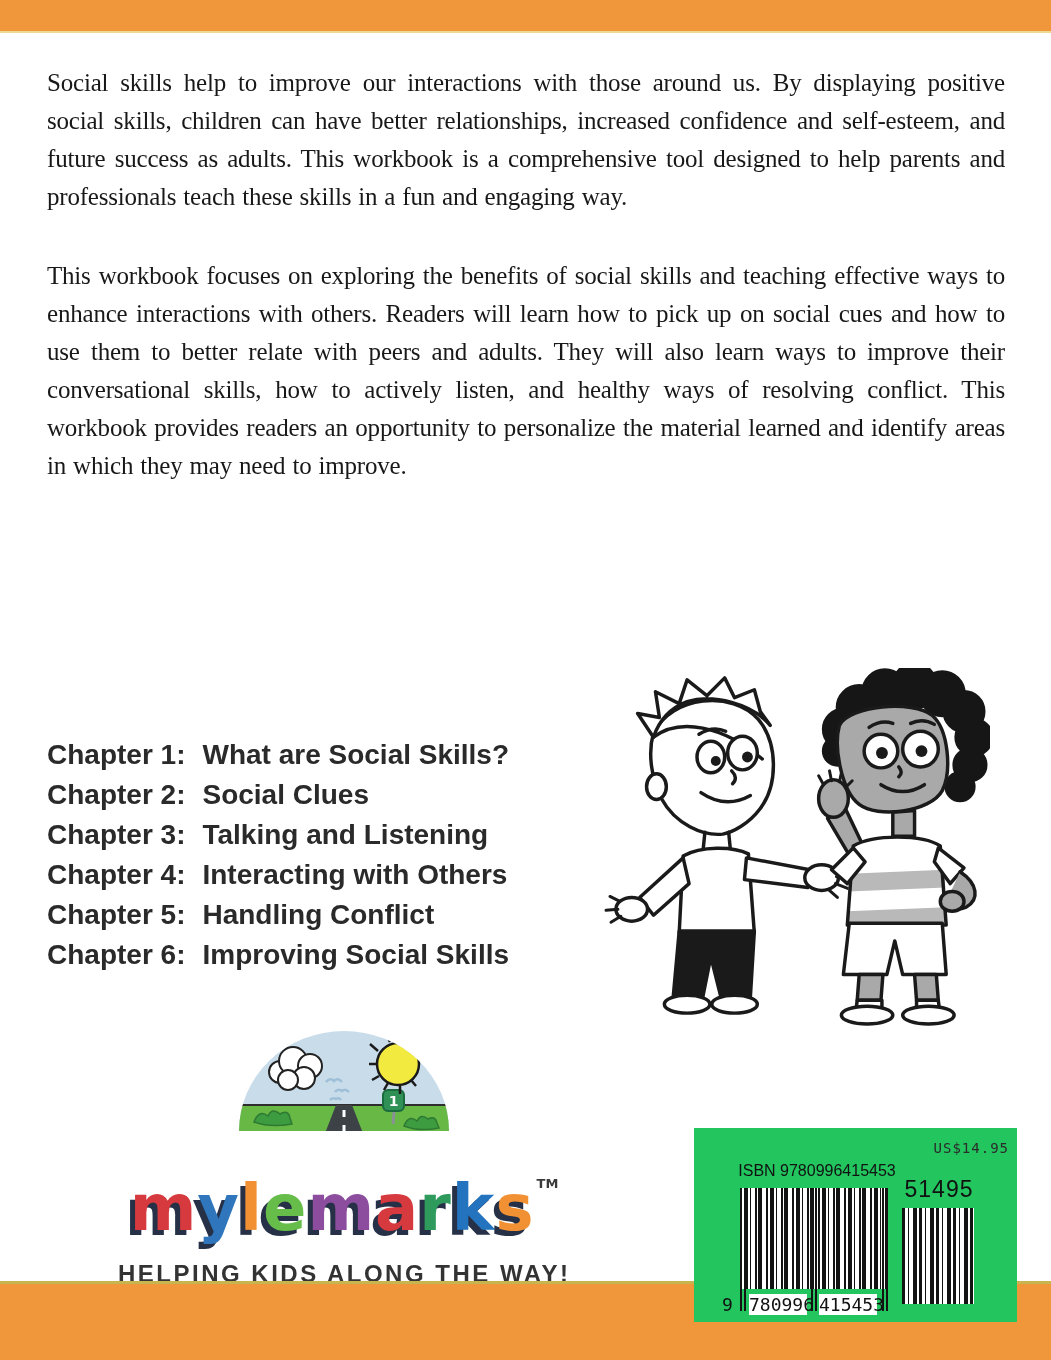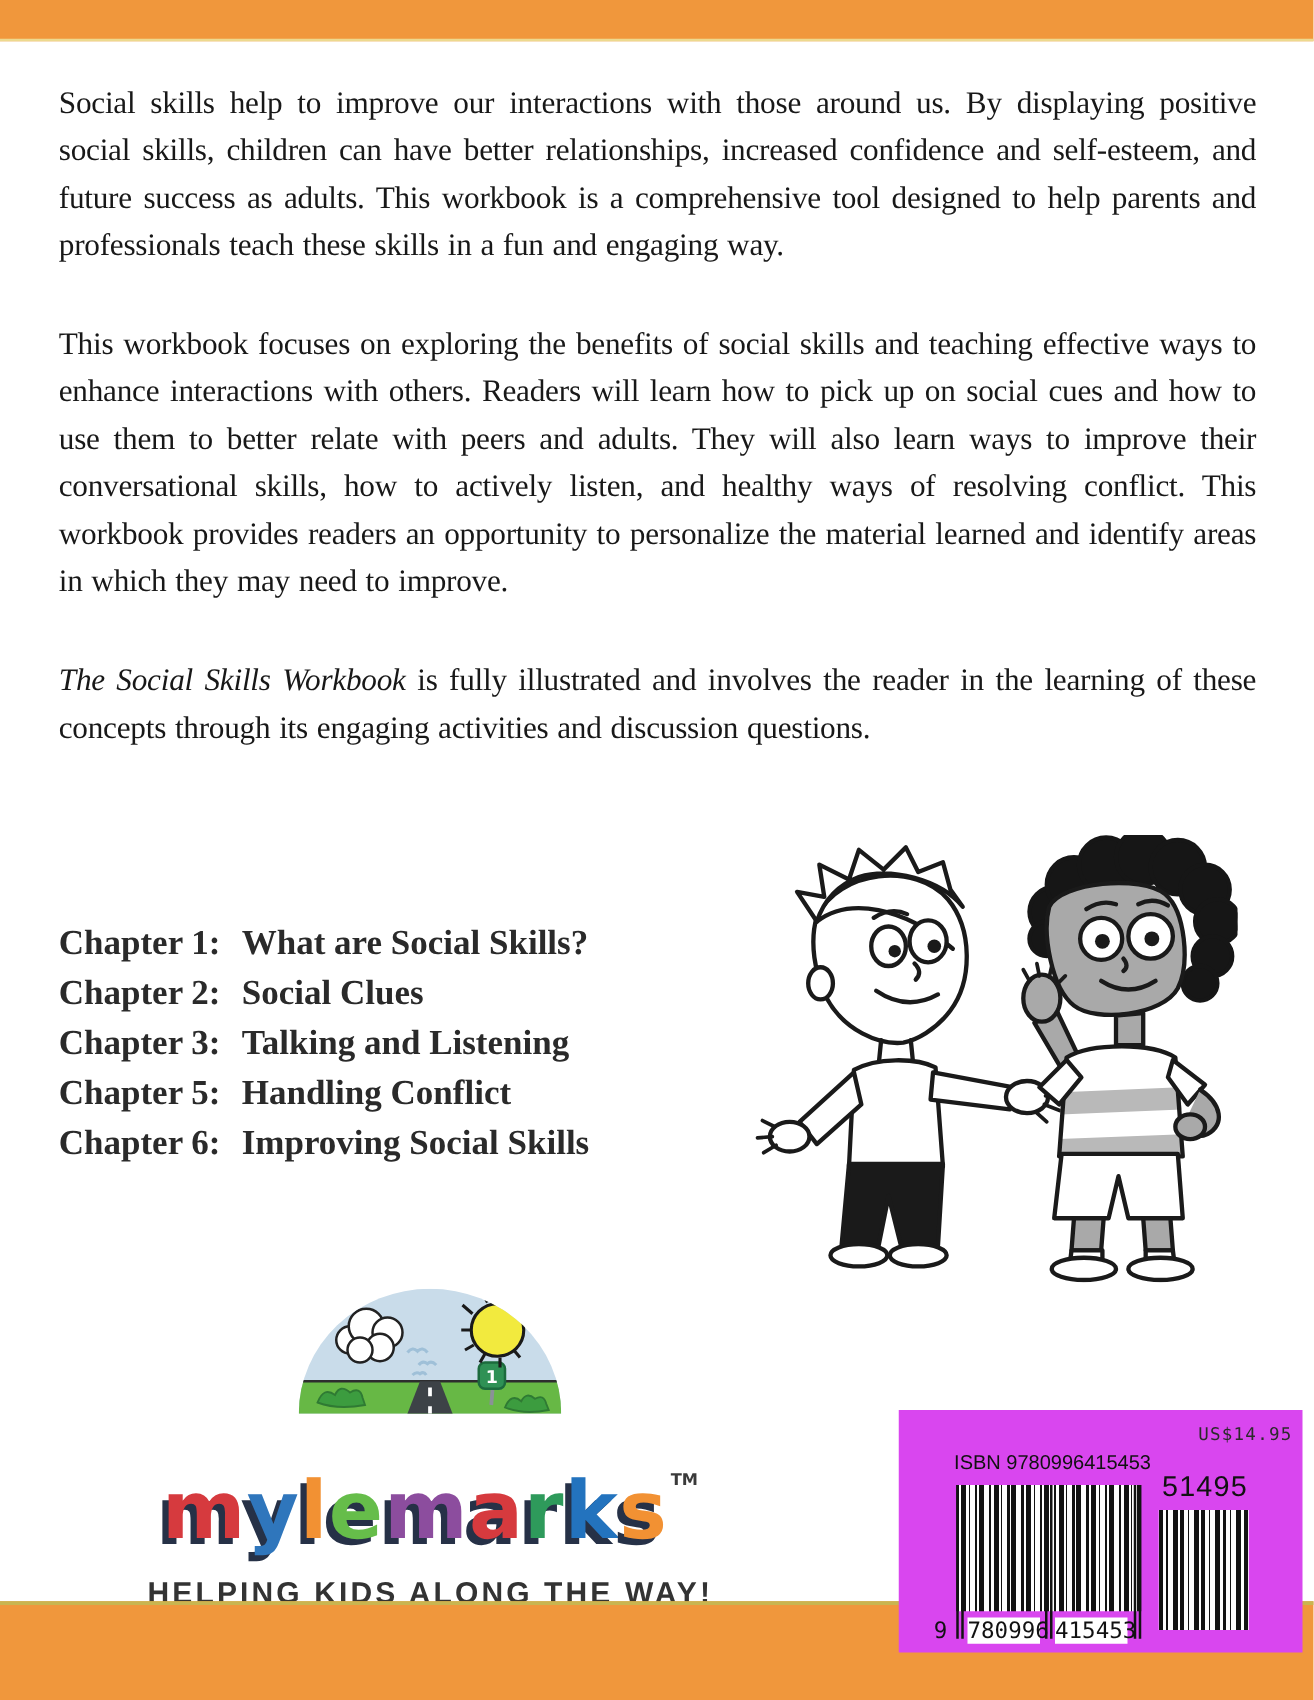--- a/index.html
+++ b/index.html
@@ -10,39 +10,39 @@
   .band-top{top:0;height:31px;border-bottom:2px solid #EDD98F;}
   .band-bottom{top:1281px;height:79px;border-top:3px solid #C9B550;z-index:1;}
   
   .synopsis{position:absolute;left:47px;top:64px;width:958px;color:#181818;}
   .synopsis p{margin:0 0 41px 0;font-size:25px;line-height:38px;text-align:justify;
               letter-spacing:-0.2px;word-spacing:1px;}
   .synopsis p:last-child{margin-bottom:0;}
   .synopsis em{font-style:italic;}
   
   .chapters{position:absolute;left:47px;top:735px;color:#2a2a2a;
-            font-family:Liberation Serif, serif;font-weight:700;font-size:28px;}
+            font-family:Liberation Sans, sans-serif;font-weight:700;font-size:28px;}
   .chapter-row{height:40px;line-height:40px;white-space:nowrap;}
   .ch-title{margin-left:17px;}
   
   .illustration{position:absolute;left:582px;top:668px;width:408px;height:358px;}
   .illustration svg{width:100%;height:100%;}
   
   .logo{position:absolute;left:118px;top:1026px;width:452px;text-align:center;}
   .scene{width:218px;height:110px;display:inline-block;}
   .wordmark{margin-top:0;font-family:"DejaVu Sans", sans-serif;font-weight:700;
             font-size:64px;line-height:88px;letter-spacing:1px;white-space:nowrap;}
   .wordmark .bl{text-shadow:-5px 5px 0 #263147;}
   .wordmark .tm{font-size:13px;font-weight:700;color:#3a3a3a;vertical-align:42px;
                 letter-spacing:0;text-shadow:none;margin-left:2px;}
   .tagline{margin-top:8px;font-family:"Liberation Sans", sans-serif;font-weight:700;
            font-size:24px;letter-spacing:2.5px;color:#333333;white-space:nowrap;}
   
-  .barcode-box{position:absolute;left:719px;top:1128px;width:323px;height:194px;
-               background:#d946ef;z-index:2;}
+  .barcode-box{position:absolute;left:694px;top:1128px;width:323px;height:194px;
+               background:#22c55e;z-index:2;}
   .price{position:absolute;top:12px;right:8px;font-family:"DejaVu Sans Mono", monospace;
          font-size:14px;letter-spacing:1px;color:#2b2b2b;}
   .isbn{position:absolute;top:34px;left:28px;width:190px;text-align:center;
         font-family:"Liberation Sans", sans-serif;font-size:16px;color:#111111;}
   .bc-main{position:absolute;left:46px;top:60px;width:148px;height:128px;}
   .bc-bars{position:absolute;left:0;right:0;top:0;bottom:27px;
     background:repeating-linear-gradient(90deg,
       #131313 0 2px,#ffffff 2px 4px,#131313 4px 8px,#ffffff 8px 10px,
       #131313 10px 11px,#ffffff 11px 15px,#131313 15px 17px,#ffffff 17px 18px,
       #131313 18px 22px,#ffffff 22px 26px);}
@@ -64,27 +64,27 @@
 </head>
 <body>
 
 <div class="page">
 
   <div class="band band-top"></div>
 
   <section class="synopsis">
     <p>Social skills help to improve our interactions with those around us. By displaying positive social skills, children can have better relationships, increased confidence and self-esteem, and future success as adults. This workbook is a comprehensive tool designed to help parents and professionals teach these skills in a fun and engaging way.</p>
     <p>This workbook focuses on exploring the benefits of social skills and teaching effective ways to enhance interactions with others. Readers will learn how to pick up on social cues and how to use them to better relate with peers and adults. They will also learn ways to improve their conversational skills, how to actively listen, and healthy ways of resolving conflict. This workbook provides readers an opportunity to personalize the material learned and identify areas in which they may need to improve.</p>
-    <p><em>The Social Skills Workbook</em><span> is fully illustrated and involves the reader in the learning of these concepts through its engaging activities and discussion questions.</span></p>
   </section>
 
   <section class="chapters">
     <div class="chapter-row"><span class="ch-label">Chapter 1:</span><span class="ch-title">What are Social Skills?</span></div>
     <div class="chapter-row"><span class="ch-label">Chapter 2:</span><span class="ch-title">Social Clues</span></div>
     <div class="chapter-row"><span class="ch-label">Chapter 3:</span><span class="ch-title">Talking and Listening</span></div>
+    <div class="chapter-row"><span class="ch-label">Chapter 4:</span><span class="ch-title">Interacting with Others</span></div>
     <div class="chapter-row"><span class="ch-label">Chapter 5:</span><span class="ch-title">Handling Conflict</span></div>
     <div class="chapter-row"><span class="ch-label">Chapter 6:</span><span class="ch-title">Improving Social Skills</span></div>
   </section>
 
   <div class="illustration">
     <svg viewBox="0 0 408 362">
 
       <g fill="#ffffff" stroke="#1a1a1a" stroke-width="3.5" stroke-linecap="round" stroke-linejoin="round">
         <path d="M70,66 C88,28 150,22 176,52 C196,76 196,118 178,142 C166,158 150,166 140,168 C120,170 92,158 78,132 C68,112 64,86 70,66 Z"></path>
         <path d="M70,70 L54,46 L76,50 L72,24 L96,36 L104,12 L124,28 L142,10 L152,30 L172,22 L178,44 L188,58 C170,36 130,26 104,34 C88,40 76,52 70,70 Z"></path>

